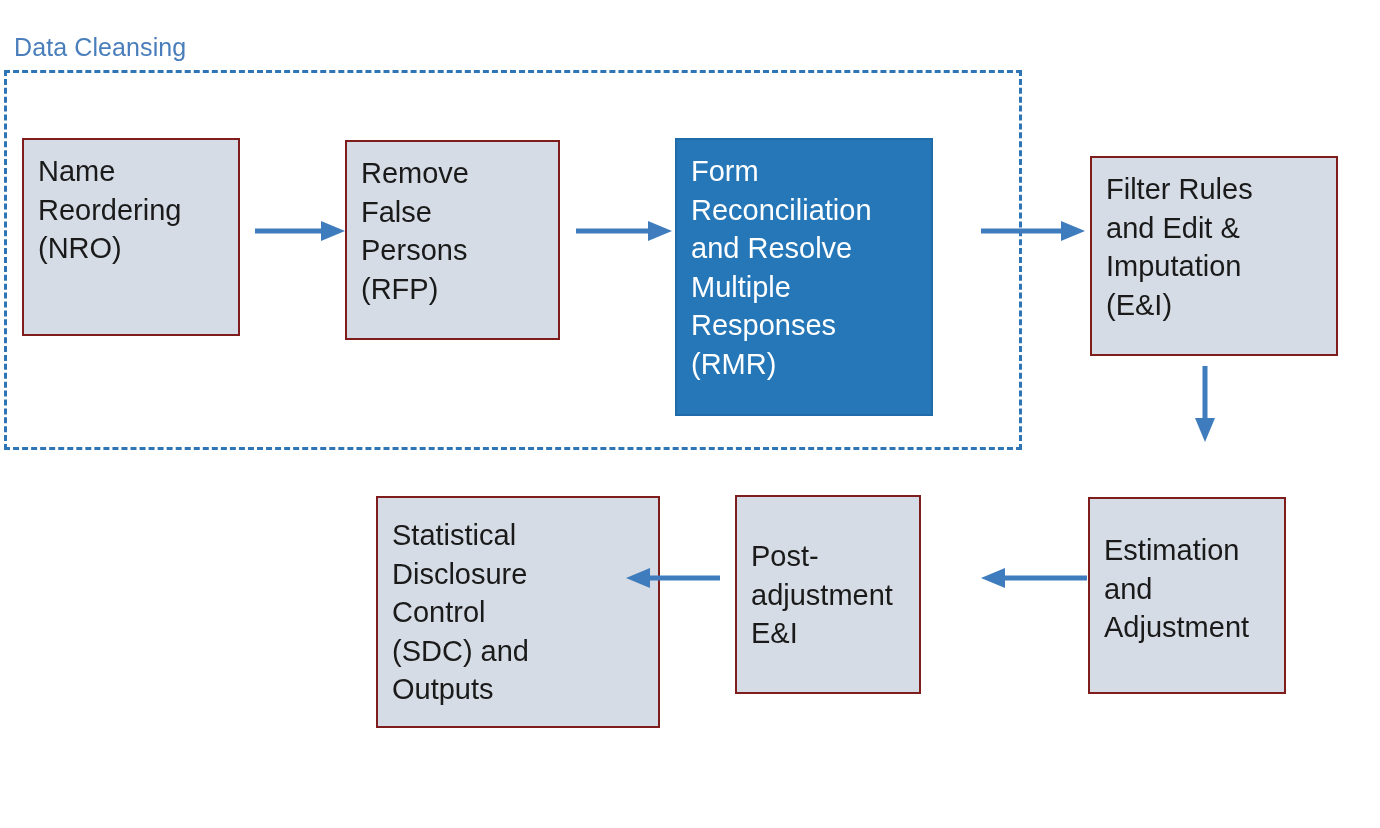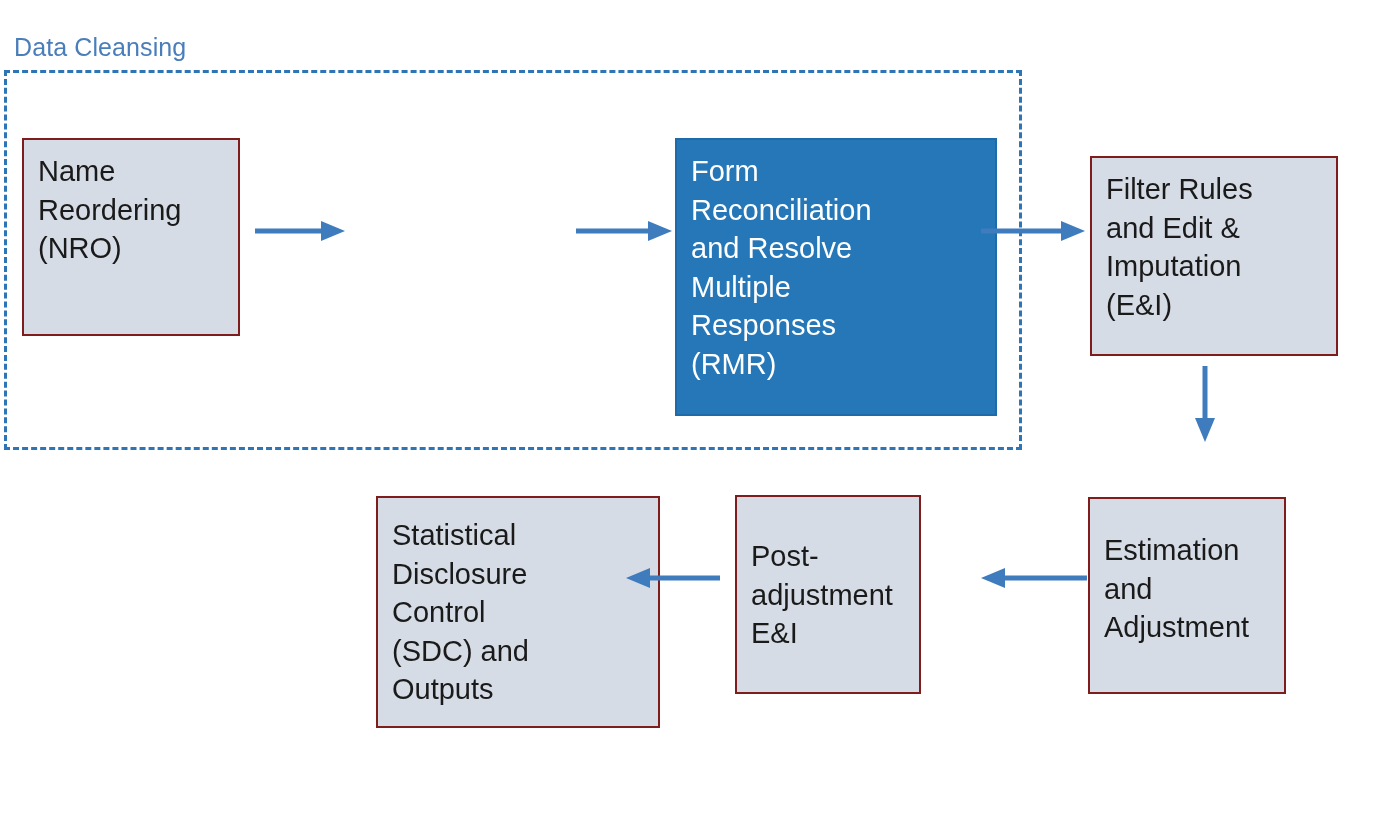--- a/index.html
+++ b/index.html
@@ -71,22 +71,26 @@
 <div id="canvas">
 
   <div class="group-label" style="left:14px; top:34px;">Data Cleansing</div>
 
   <div class="group-box" style="left:4px; top:70px; width:1018px; height:380px;"></div>
 
   <div class="node" style="left:22px; top:122px; width:218px; height:198px;">Name
 Reordering
 (NRO)</div>
 
+  <div class="node" style="left:345px; top:124px; width:215px; height:200px;">Remove
+False
+Persons
+(RFP)</div>
 
-  <div class="node accent" style="left:675px; top:122px; width:322px; height:278px;">Form
+  <div class="node accent" style="left:675px; top:122px; width:258px; height:278px;">Form
 Reconciliation
 and Resolve
 Multiple
 Responses
 (RMR)</div>
 
   <div class="node" style="left:1090px; top:140px; width:248px; height:200px;">Filter Rules
 and Edit &amp;
 Imputation
 (E&amp;I)</div>

